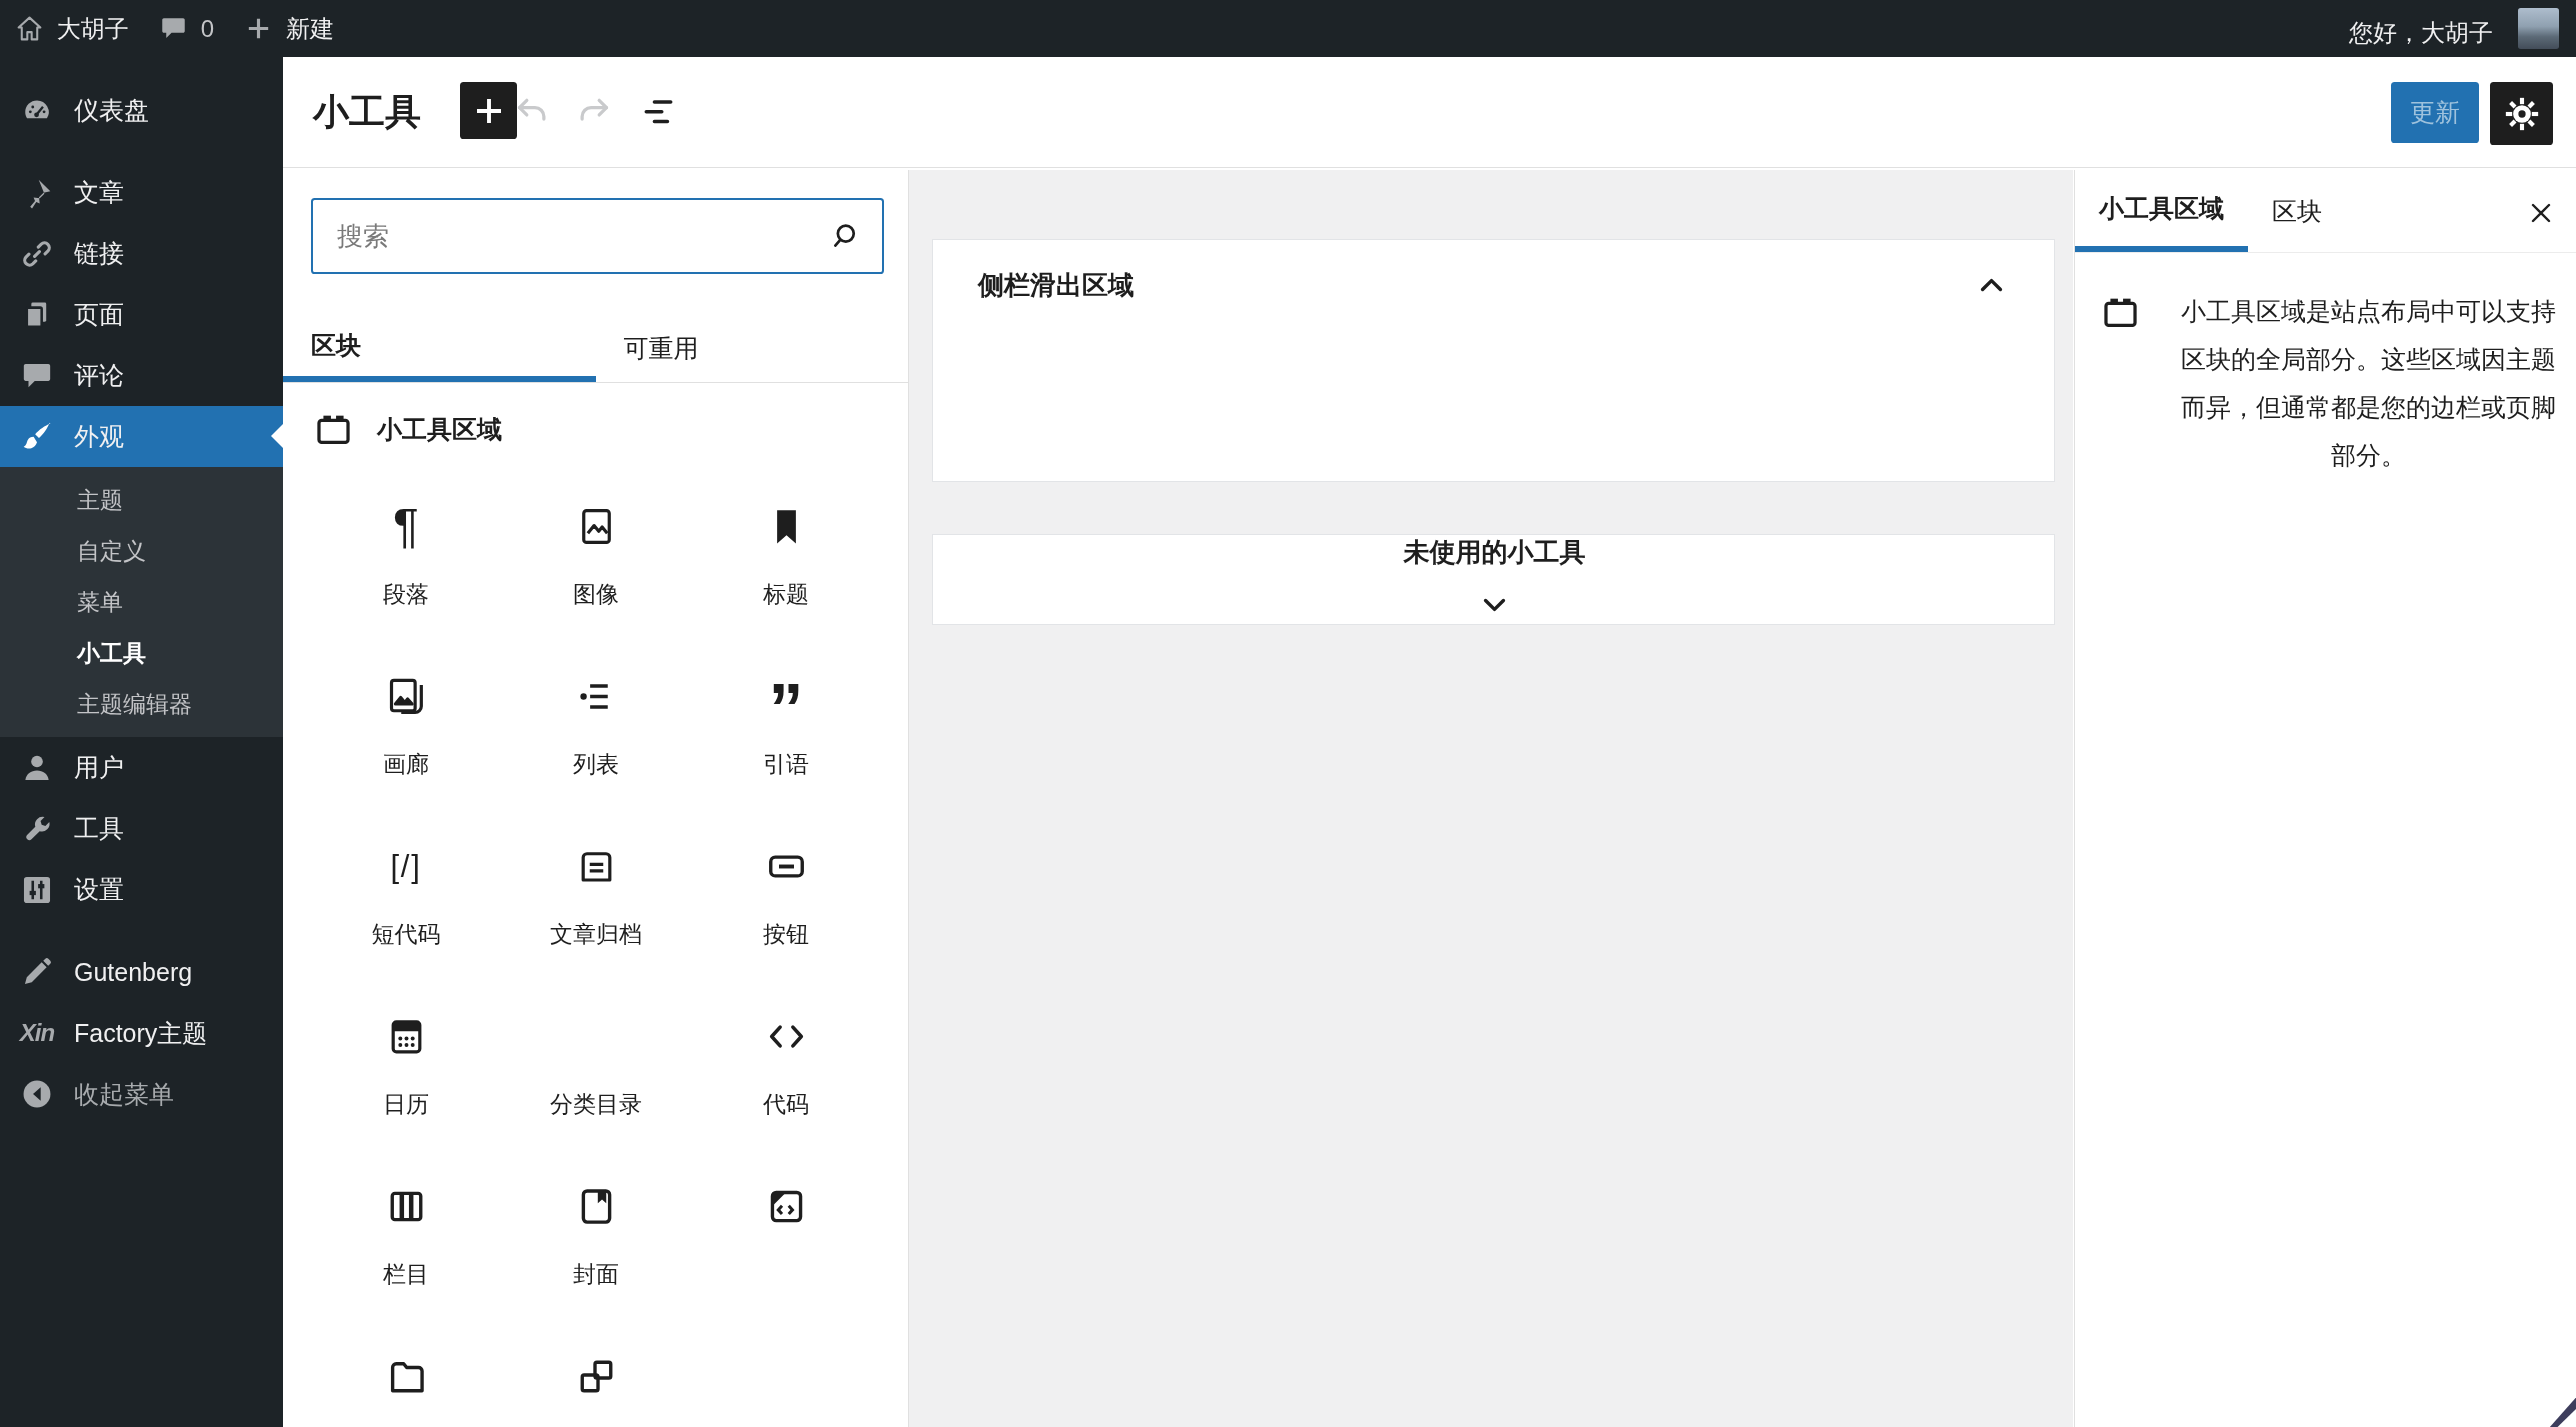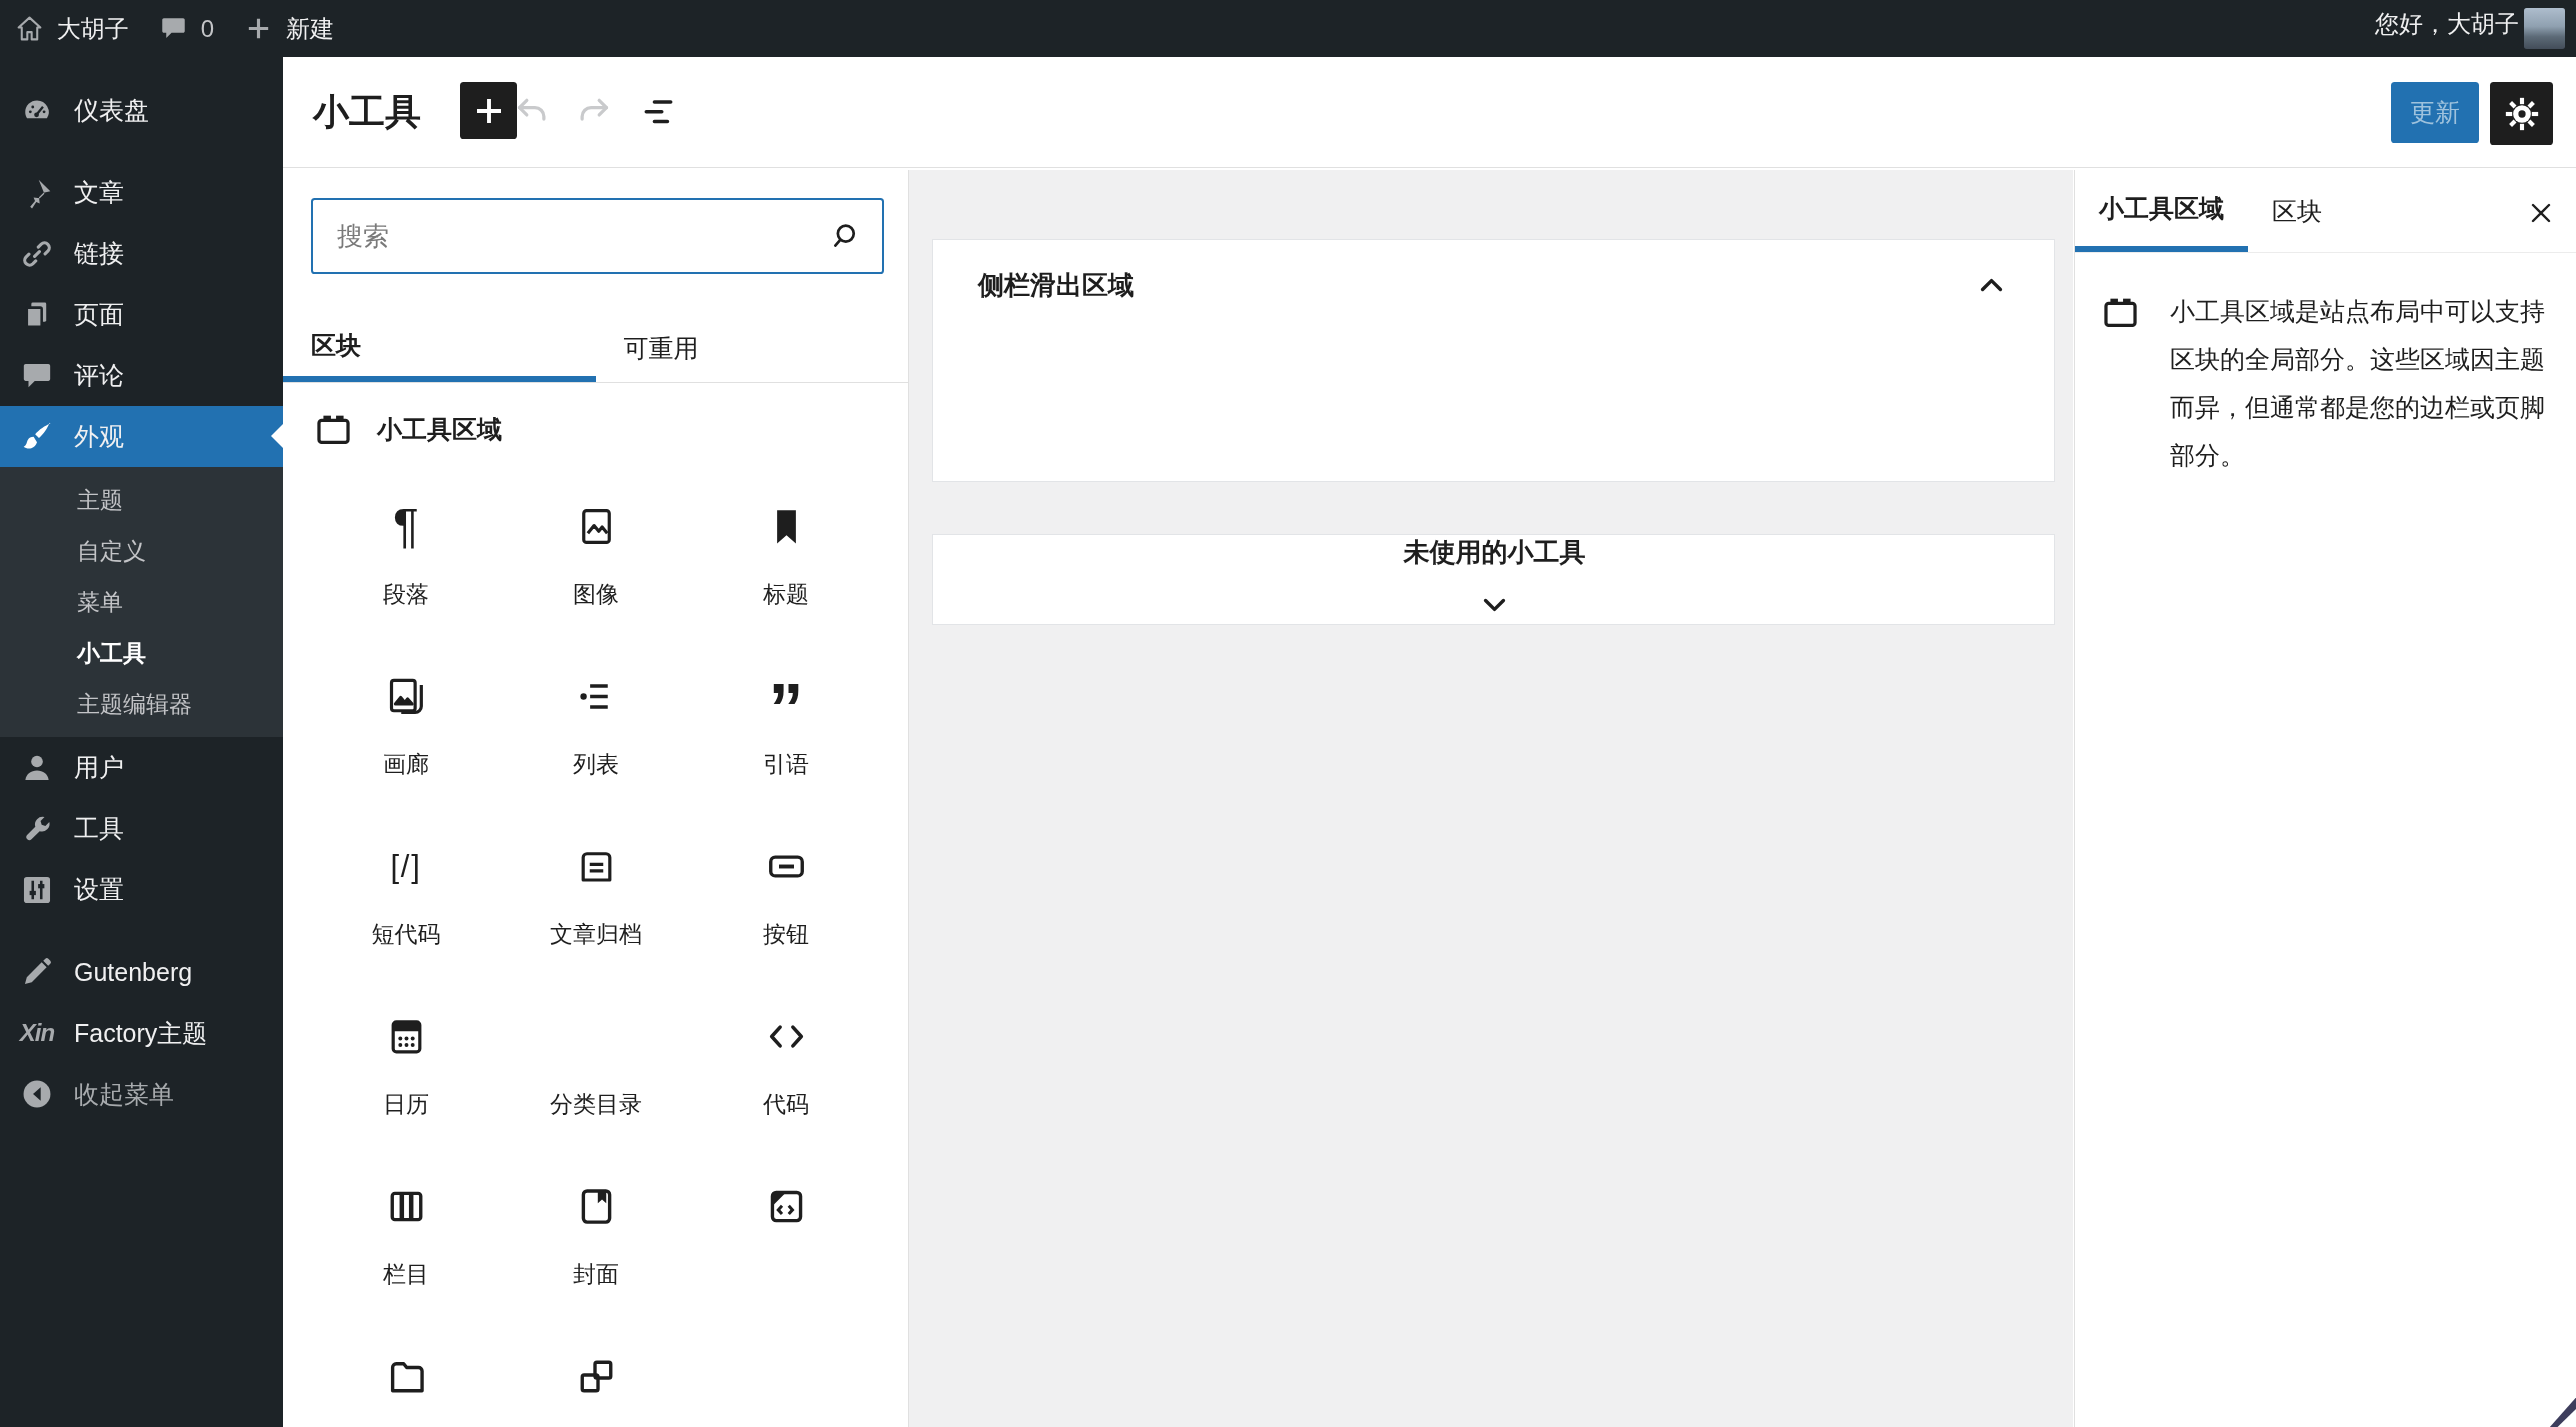--- a/index.html
+++ b/index.html
@@ -8,21 +8,21 @@
   svg{display:block;}
   .ico{display:inline-flex;align-items:center;justify-content:center;flex:none;}
   .ico svg{width:100%;height:100%;}
 
   
   .adminbar{position:absolute;left:0;top:0;right:0;height:57px;background:#1d2327;
             display:flex;align-items:center;color:#f0f0f1;font-size:24px;z-index:5;}
   .ab-item{display:flex;align-items:center;gap:12.6px;height:57px;padding:0 15.2px;cursor:pointer;}
   .ab-item .ico{width:29px;height:29px;color:#a7aaad;}
   .ab-count{color:#c3c4c7;}
-  .ab-right{margin-left:auto;display:flex;align-items:flex-start;gap:5px;padding-right:11px;}
+  .ab-right{margin-left:auto;display:flex;align-items:flex-end;gap:25px;padding-right:17px;}
   .avatar{width:41px;height:41px;border-radius:2.7px;flex:none;
           background:linear-gradient(180deg,#aebdcd 0%,#8fa0b0 45%,#5c6a77 70%,#434d59 100%);}
 
   
   .sidebar{position:absolute;left:0;top:57px;width:283px;bottom:0;background:#1d2327;
            font-size:25px;color:#f0f0f1;}
   .mi{position:relative;display:flex;align-items:center;gap:20px;height:61px;
       padding-left:20px;cursor:pointer;}
   .mi .ico{width:34px;height:34px;color:#a7aaad;}
   .mi.first{margin-top:25px;height:57px;}
@@ -103,21 +103,21 @@
             border-left:0.9px solid #e0e0e0;box-sizing:border-box;}
   .shead{position:relative;height:83px;border-bottom:0.9px solid #ececec;display:flex;box-sizing:border-box;}
   .stab{display:flex;align-items:center;padding:0 24px;font-size:25px;color:#1e1e1e;
         box-sizing:border-box;cursor:pointer;}
   .stab.active{font-weight:700;border-bottom:6.3px solid #2271b1;}
   .sclose{position:absolute;right:12.6px;top:20px;width:45px;height:45px;display:flex;
           align-items:center;justify-content:center;color:#1e1e1e;cursor:pointer;}
   .sclose .ico{width:32px;height:32px;}
   .sdesc{display:flex;gap:29px;padding:34px 9px 0 25px;}
   .sdesc .ico{width:41px;height:41px;color:#1e1e1e;margin-top:5.4px;}
-  .sdesc-text{width:405px;font-size:25px;line-height:48px;color:#1e1e1e;}
+  .sdesc-text{width:405px;font-size:25px;line-height:48px;color:#1e1e1e;text-align:center;}
 
   .corner-cursor{position:absolute;right:0;bottom:0;width:27px;height:30.5px;background:#3d3d5c;
                  clip-path:polygon(100% 0,0 100%,28% 100%,100% 38%);}
 </style>
 </head>
 <body>
 
 <div id="root">
 
   <div class="adminbar">

